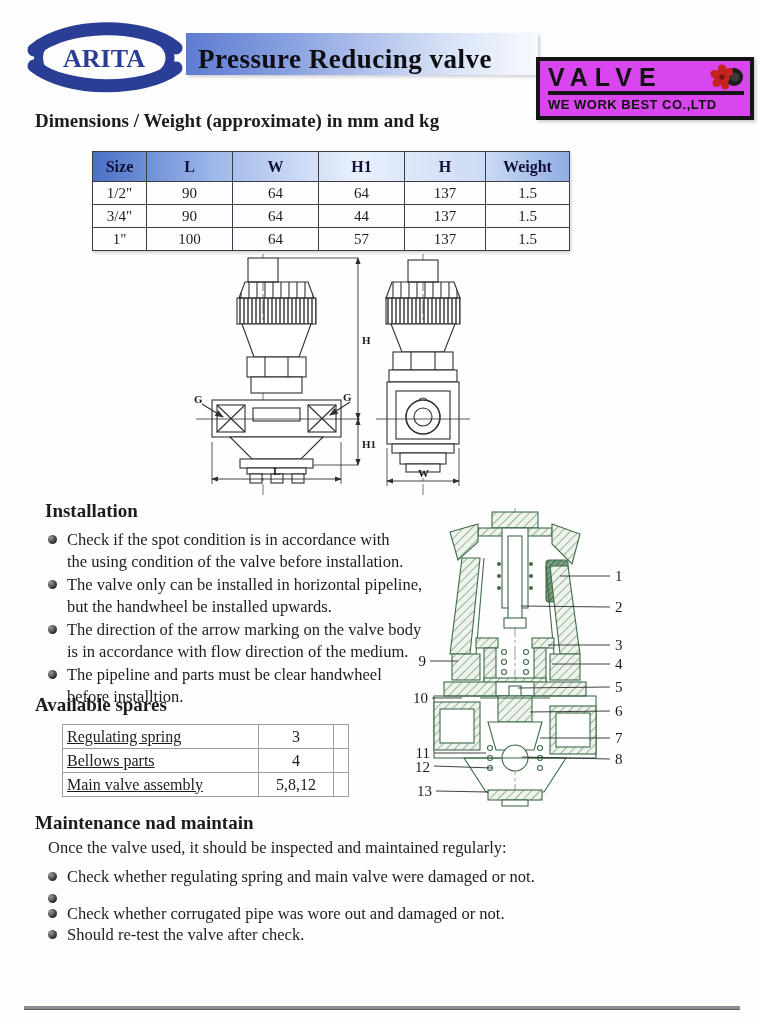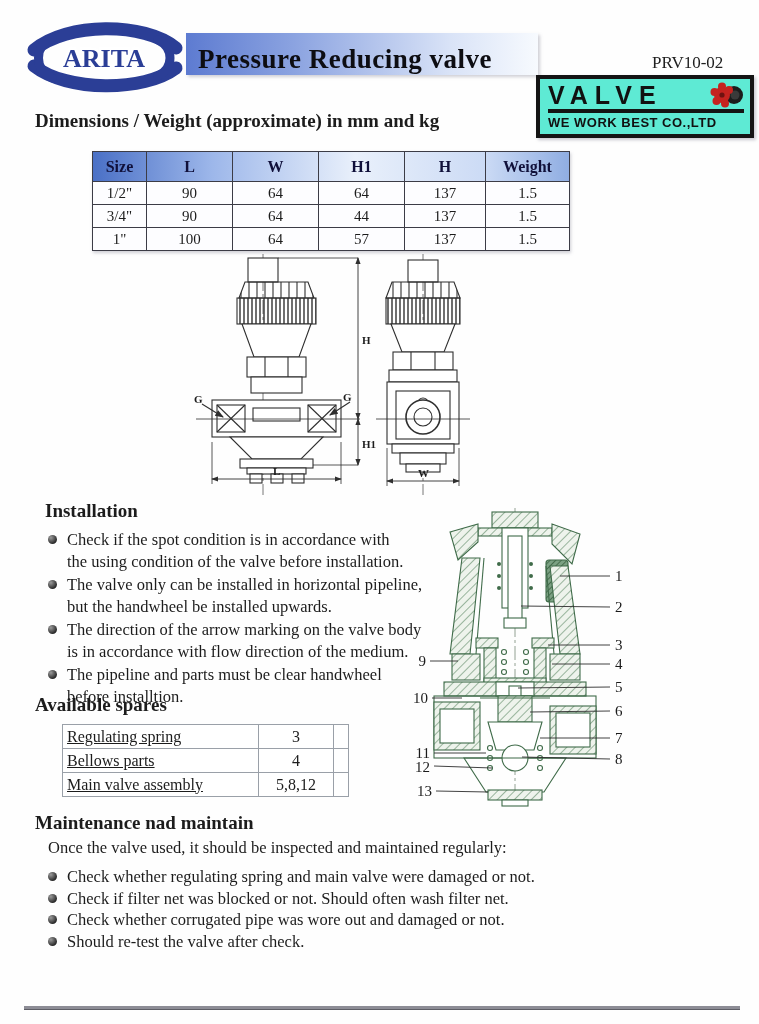--- a/index.html
+++ b/index.html
@@ -6,22 +6,22 @@
   .page{position:relative;width:759px;height:1024px;background:#fefefe;margin:0 auto;
         font-family:"Liberation Serif", serif;color:#1c1c1c;overflow:hidden;}
   
   .logo-arita{position:absolute;left:22px;top:20px;width:165px;height:74px;}
   .title-bar{position:absolute;left:186px;top:33px;width:352px;height:42px;
              background:linear-gradient(to right,#5d7bd1 0%,#8aa2e0 30%,#d9e3f7 75%,#f7fafe 100%);
              display:flex;align-items:flex-end;box-shadow:2px 2px 3px rgba(120,120,140,.35);}
   .title-bar h1{margin:0 0 0 12px;font-size:27px;font-weight:bold;color:#0d0d12;letter-spacing:.5px;}
   .doc-code{position:absolute;left:652px;top:25px;font-size:17px;color:#202020;margin-top:28px;}
   .brand-box{position:absolute;left:536px;top:57px;width:196px;height:50px;
-             border:4px solid #141414;background:#5eead4;padding:2px 6px 3px 8px;
-             font-family:"Liberation Sans",sans-serif;box-shadow:2px 2px 3px rgba(120,120,140,.4);margin-top:18px;}
+             border:4px solid #141414;background:#d946ef;padding:2px 6px 3px 8px;
+             font-family:"Liberation Sans",sans-serif;box-shadow:2px 2px 3px rgba(120,120,140,.4);}
   .brand-top{display:flex;align-items:center;justify-content:space-between;height:28px;}
   .brand-name{font-size:25px;font-weight:800;letter-spacing:7px;color:#111;white-space:nowrap;}
   .brand-rule{height:4px;background:#141414;margin:0 0 2px 0;}
   .brand-tag{font-size:13px;font-weight:bold;color:#111;letter-spacing:.5px;white-space:nowrap;}
   
   .h-dims{position:absolute;left:35px;top:110px;font-size:19px;font-weight:bold;}
   .h-install{position:absolute;left:45px;top:500px;font-size:19px;font-weight:bold;}
   .h-spares{position:absolute;left:35px;top:694px;font-size:19px;font-weight:bold;}
   .h-maint{position:absolute;left:35px;top:812px;font-size:19px;font-weight:bold;}
   
@@ -374,21 +374,20 @@
 
   <div class="h-maint">Maintenance nad maintain</div>
   <div class="maint-intro">Once the valve used, it should be inspected and maintained regularly:</div>
   <div class="blist maint-list">
     <div class="bitem">
         <span class="dot"></span>
       <div class="btext">Check whether regulating spring and main valve were damaged or not.</div>
       </div>
     <div class="bitem">
         <span class="dot"></span>
-      <div class="btext">Check if filter net was blocked or not. Should often wash filter net.</div>
       </div>
     <div class="bitem">
         <span class="dot"></span>
       <div class="btext">Check whether corrugated pipe was wore out and damaged or not.</div>
       </div>
     <div class="bitem">
         <span class="dot"></span>
       <div class="btext">Should re-test the valve after check.</div>
       </div>
   </div>

